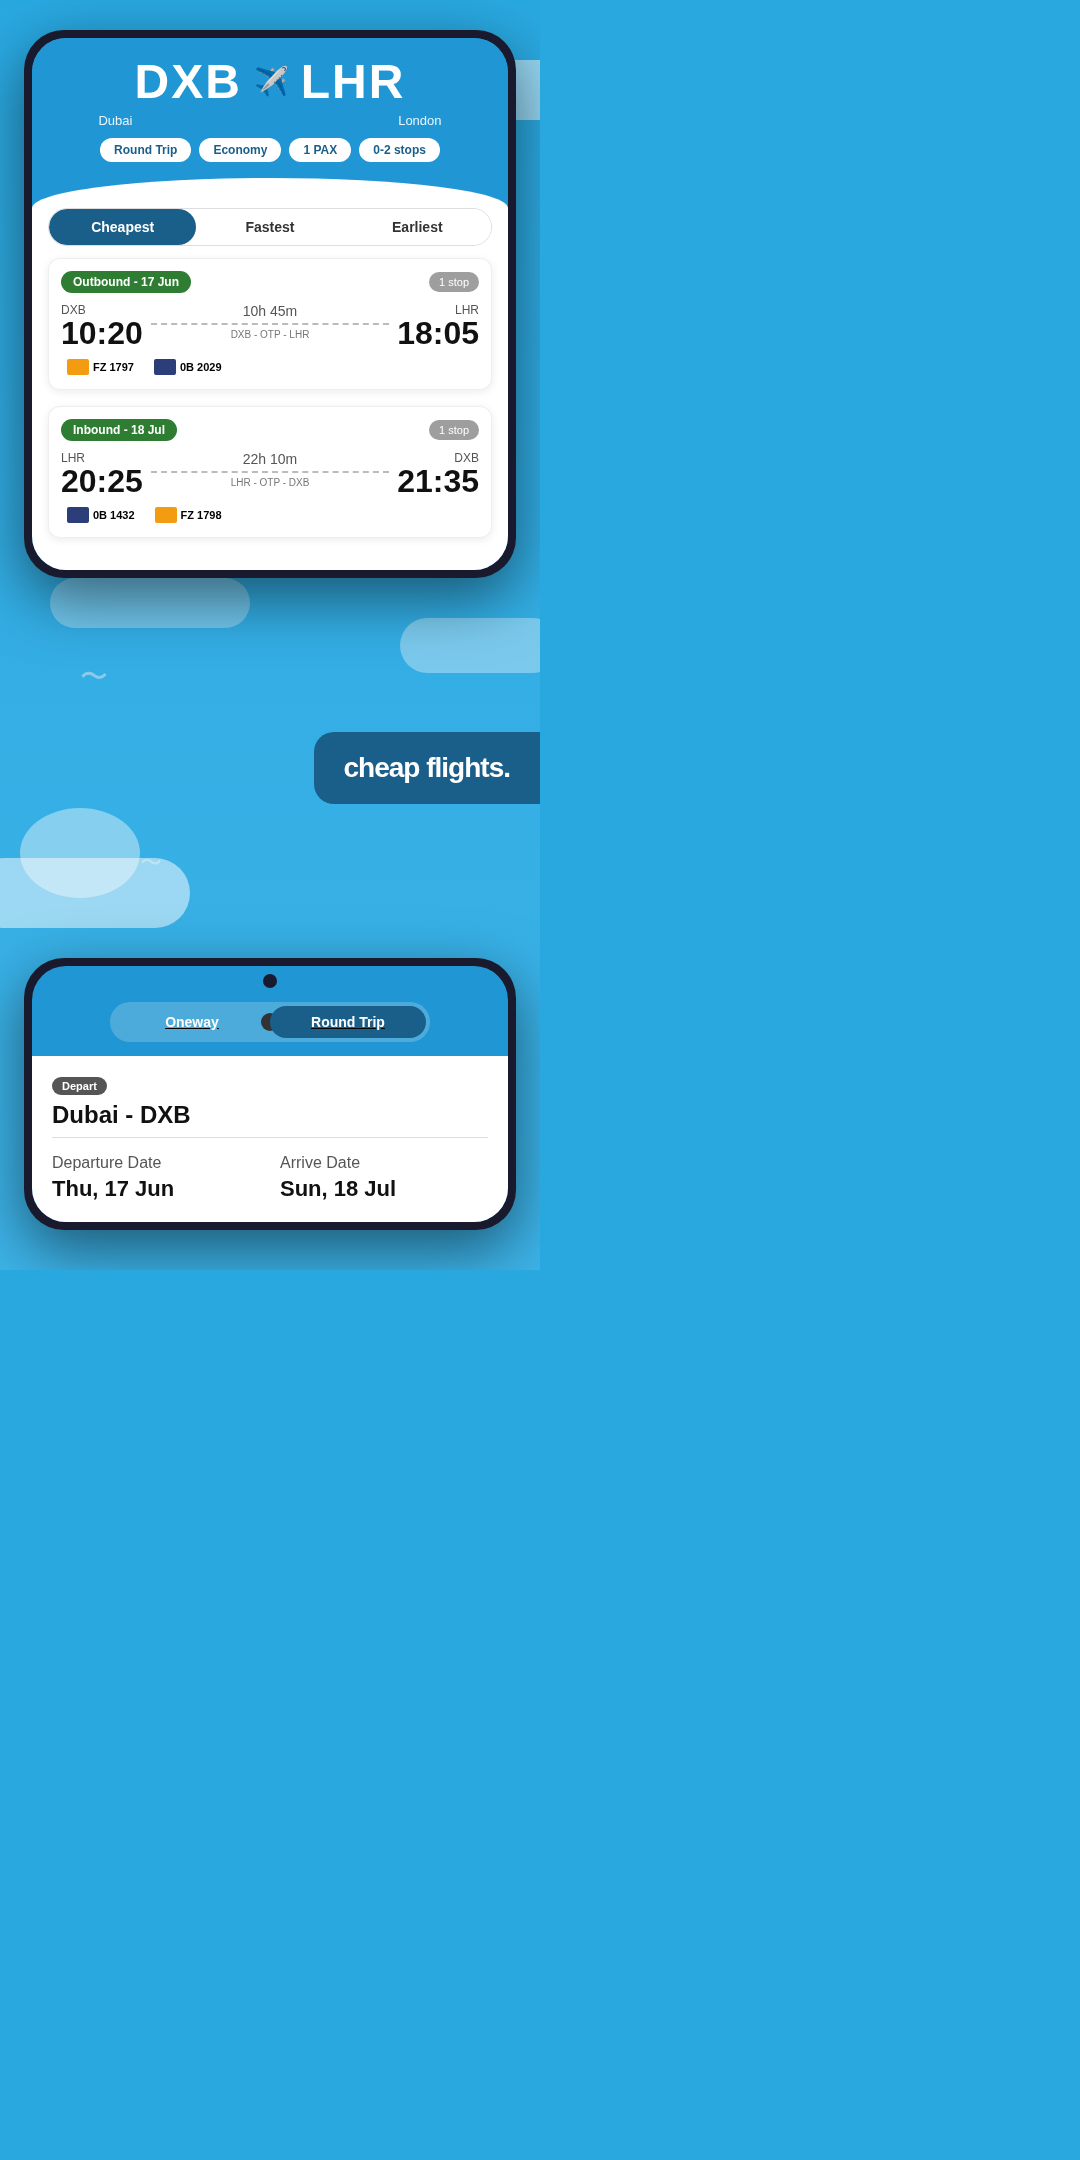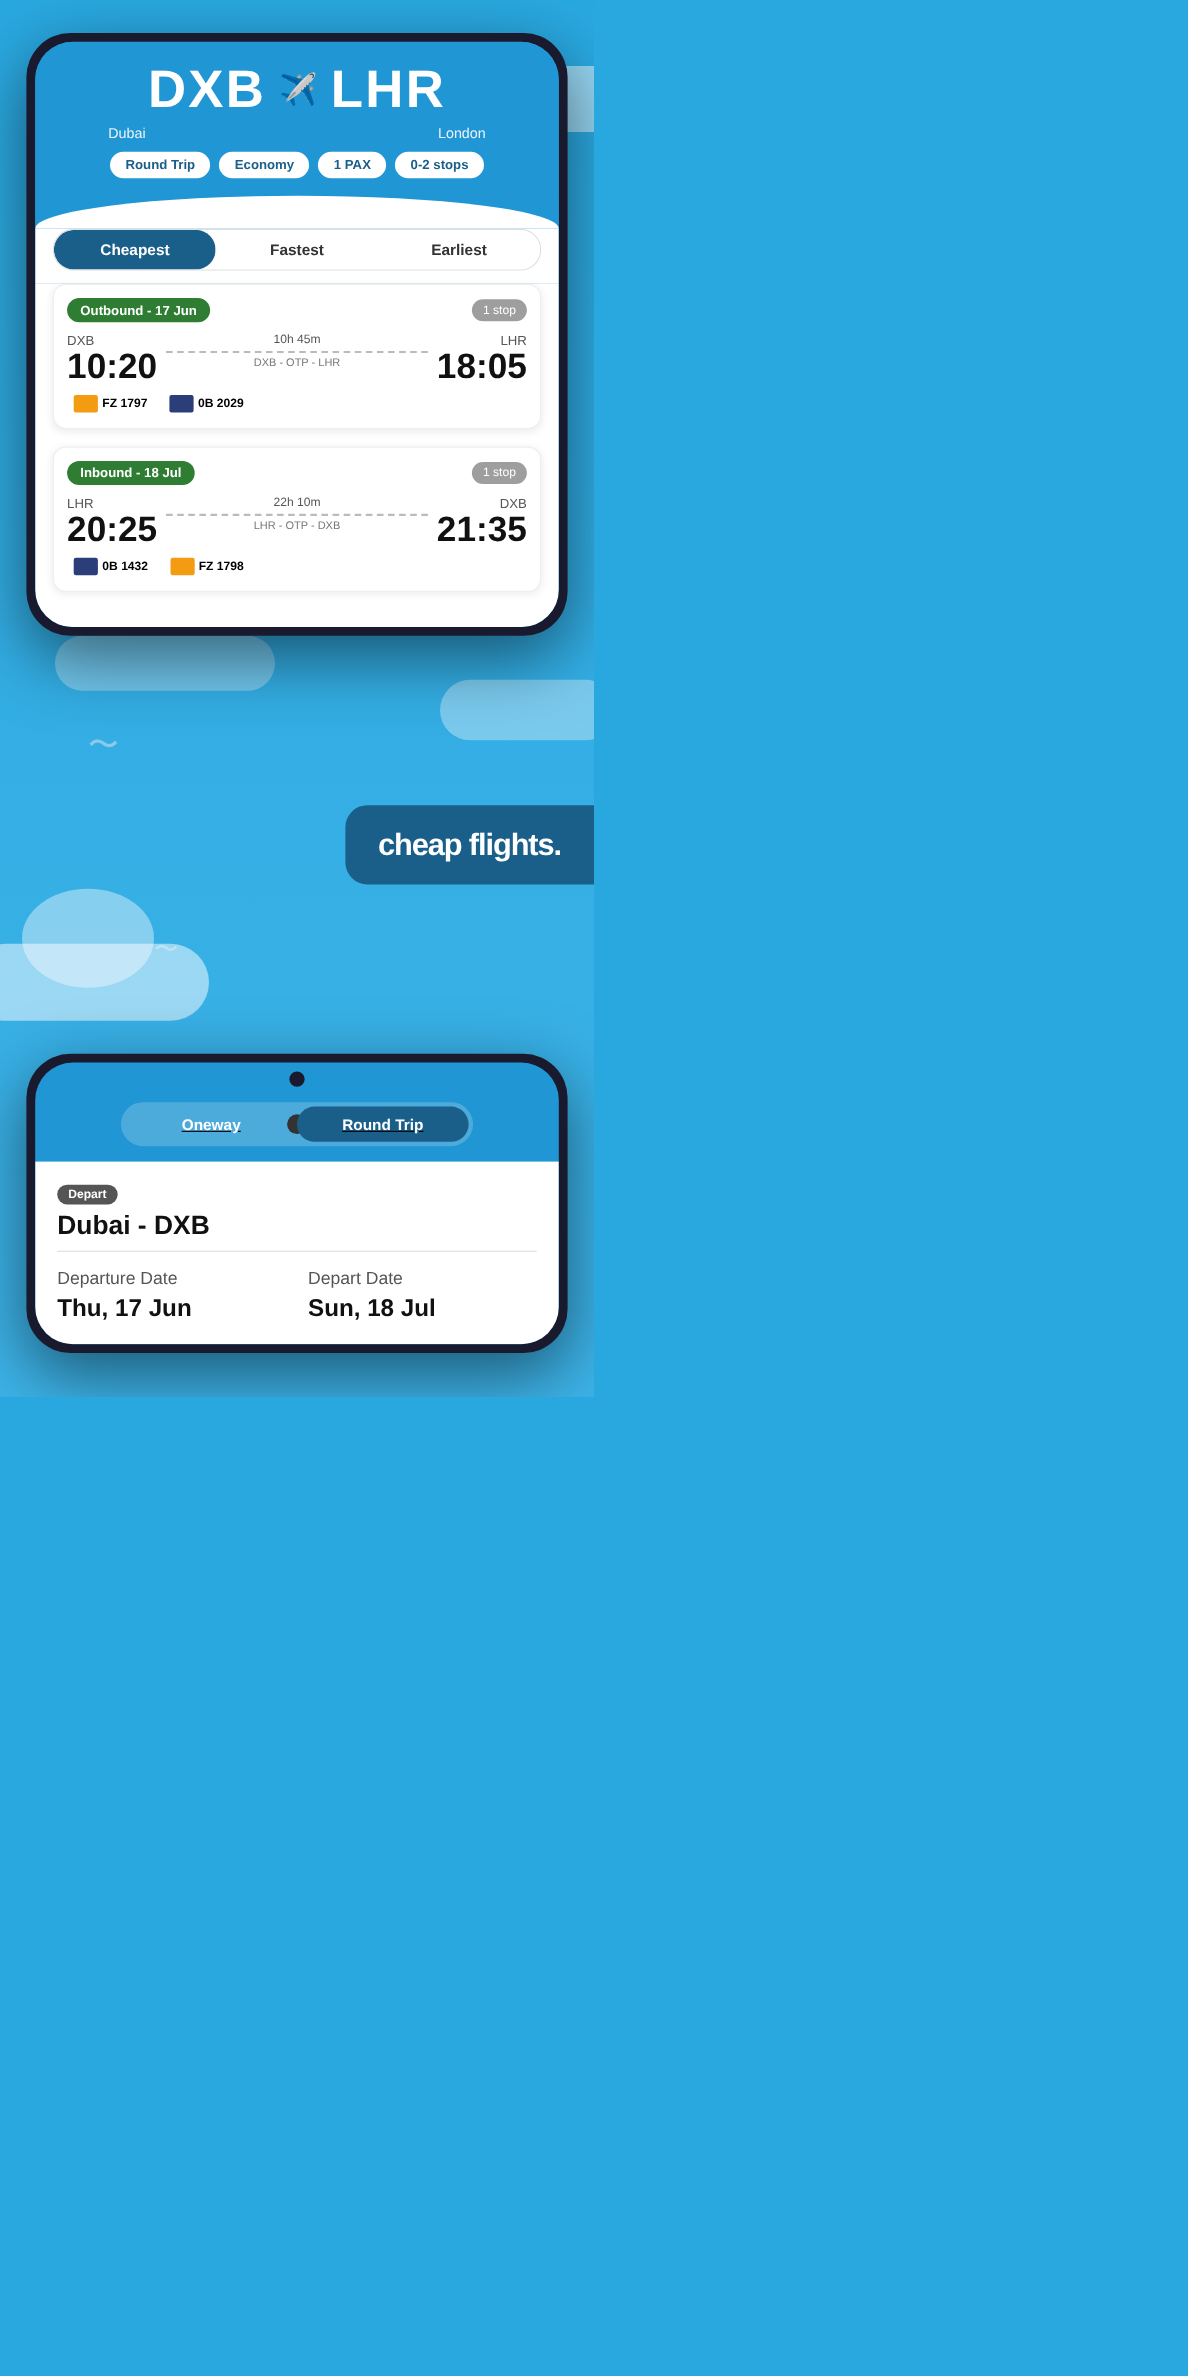--- a/index.html
+++ b/index.html
@@ -170,21 +170,21 @@
       font-weight: 900;
       color: #111;
       line-height: 1;
     }
     .route-middle {
       text-align: center;
       flex: 1;
       padding: 0 8px;
     }
     .duration-text {
-      font-size: 11px;
+      font-size: 14px;
       color: #555;
       margin-bottom: 2px;
     }
     .dashed-line {
       border-top: 2px dashed #bbb;
       margin: 4px 0;
     }
     .route-path {
       font-size: 10px;
       color: #777;
@@ -503,21 +503,21 @@
             <div class="field-value">Dubai - DXB</div>
           </div>
 
 
           <div class="dates-row">
             <div class="date-field">
               <div class="date-label">Departure Date</div>
               <div class="date-value">Thu, 17 Jun</div>
             </div>
             <div class="date-field">
-              <div class="date-label">Depart Date</div>
+              <div class="date-label">Arrive Date</div>
               <div class="date-value">Sun, 18 Jul</div>
             </div>
           </div>
         </div>
       </div>
     </div>
   </div>
 
 </div>
 

